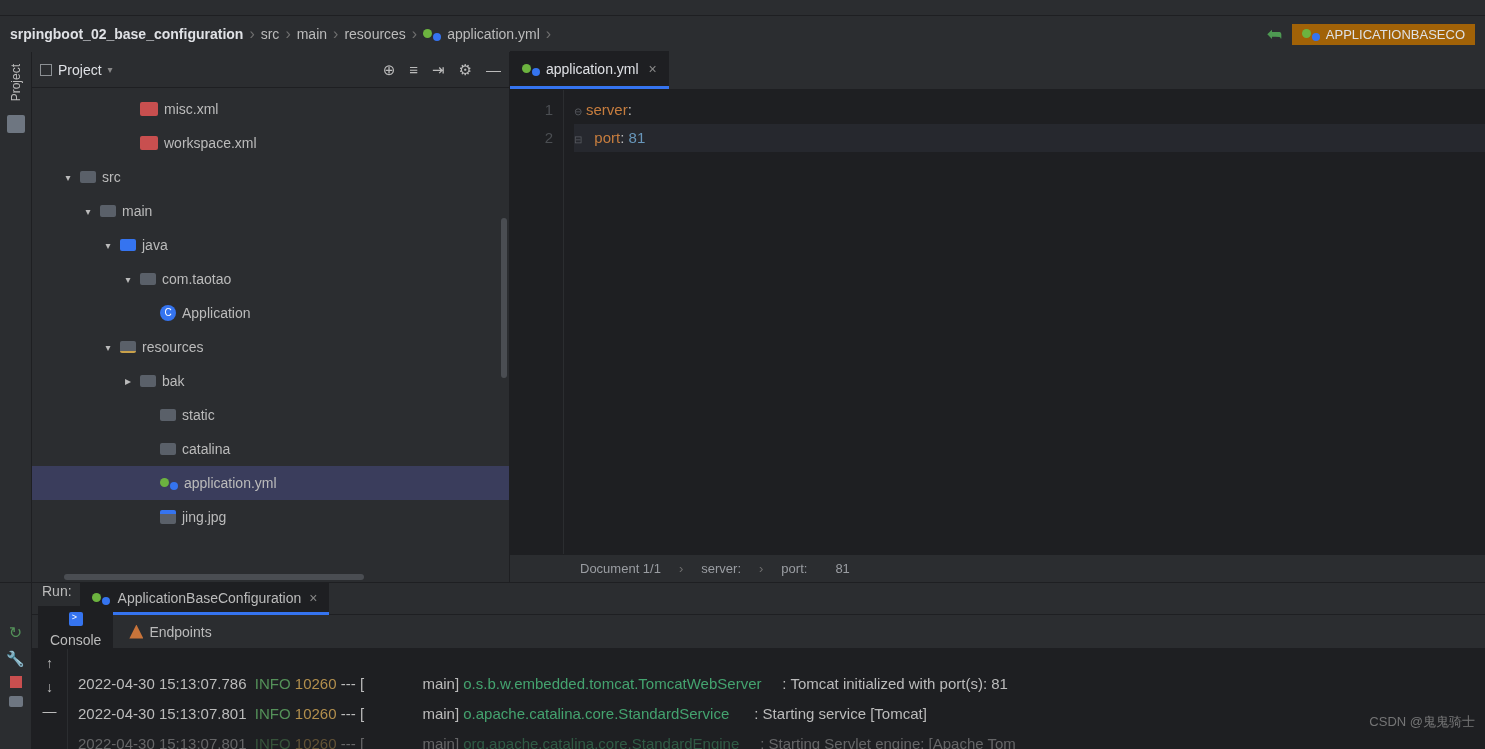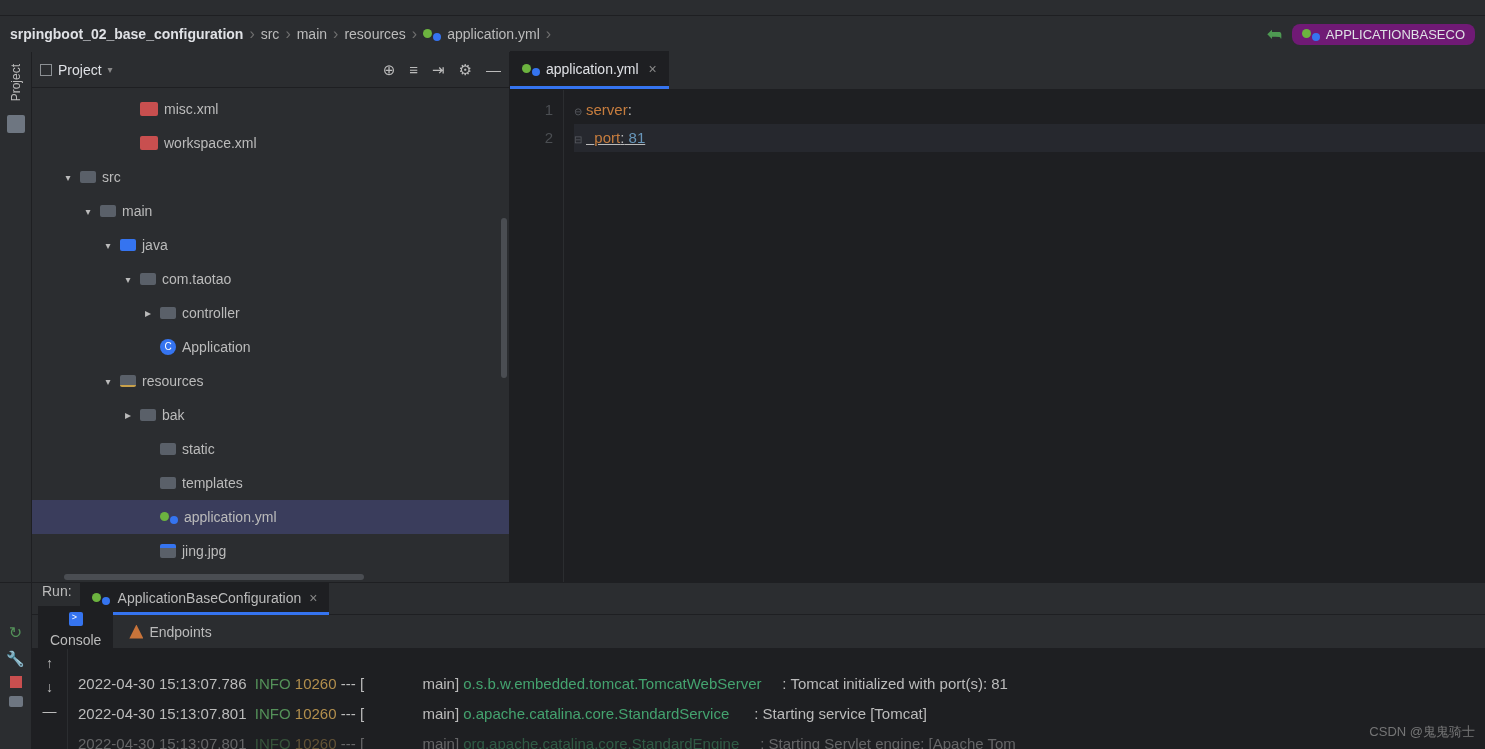--- a/index.html
+++ b/index.html
@@ -6,21 +6,21 @@
 body { background: #2b2d30; color: #bbbbbb; font-size: 13px; overflow: hidden; width: 1485px; height: 749px; }
 .top-strip { height: 16px; background: #2b2d30; border-bottom: 1px solid #1e1f22; }
 .breadcrumb-bar { height: 36px; display: flex; align-items: center; padding: 0 10px; background: #2b2d30; justify-content: space-between; }
 .breadcrumb { display: flex; align-items: center; gap: 6px; font-size: 14px; }
 .breadcrumb .crumb { color: #bbbbbb; cursor: pointer; }
 .breadcrumb .crumb.bold { font-weight: bold; color: #dfe1e5; }
 .breadcrumb .sep { color: #6e6e6e; }
 .breadcrumb .sep::after { content: "›"; font-size: 16px; }
 .bc-right { display: flex; align-items: center; gap: 10px; }
 .back-arrow { color: #4e9a52; font-size: 18px; font-weight: bold; transform: scaleX(-1); }
-.run-chip { background: #701a75; border-radius: 8px; padding: 3px 10px; color: #dfe1e5; display: flex; align-items: center; gap: 6px; }
+.run-chip { background: #a16207; border-radius: 0; padding: 3px 10px; color: #dfe1e5; display: flex; align-items: center; gap: 6px; }
 .main-row { display: flex; height: 530px; }
 .left-rail { width: 32px; background: #2b2d30; border-right: 1px solid #1e1f22; display: flex; flex-direction: column; align-items: center; padding-top: 8px; gap: 10px; }
 .left-rail .rot { writing-mode: vertical-rl; transform: rotate(180deg); color: #bbbbbb; font-size: 12px; padding: 4px 2px; cursor: pointer; }
 .left-rail .rail-icon { width: 18px; height: 18px; background: #6e7681; border-radius: 2px; }
 .project-panel { width: 478px; background: #2b2d30; border-right: 1px solid #1e1f22; position: relative; display: flex; flex-direction: column; }
 .project-header { height: 36px; border-bottom: 1px solid #1e1f22; display: flex; align-items: center; padding: 0 8px; justify-content: space-between; }
 .project-title { display: flex; align-items: center; gap: 6px; font-size: 14px; color: #dfe1e5; }
 .proj-icons { display: flex; gap: 14px; color: #bbbbbb; font-size: 15px; }
 .proj-icons span { cursor: pointer; }
 .tree { flex: 1; overflow: hidden; padding-top: 4px; font-size: 14px; position: relative; }
@@ -45,21 +45,21 @@
 .tree-hscroll { position: absolute; left: 32px; bottom: 2px; width: 300px; height: 6px; background: #4a4d52; border-radius: 3px; }
 .editor-area { flex: 1; background: #1e1f22; display: flex; flex-direction: column; }
 .editor-tabs { height: 38px; background: #2b2d30; display: flex; align-items: flex-end; border-bottom: 1px solid #1e1f22; }
 .editor-tab { height: 38px; display: flex; align-items: center; gap: 6px; padding: 0 12px; background: #1e1f22; border-bottom: 3px solid #3574f0; color: #dfe1e5; font-size: 14px; }
 .editor-tab .close { color: #888; cursor: pointer; margin-left: 4px; }
 .editor-body { flex: 1; display: flex; background: #1e1f22; font-family: "Consolas", monospace; font-size: 15px; }
 .gutter { width: 54px; background: #1e1f22; color: #4b4e52; text-align: right; padding: 6px 10px 0 0; border-right: 1px solid #2b2d30; }
 .gutter div { height: 28px; line-height: 28px; }
 .code { flex: 1; padding: 6px 0 12px 10px; white-space: pre; position: relative; }
 .code-line { height: 28px; line-height: 28px; }
-.code-line.active { background: #26282e; text-decoration: underline; }
+.code-line.active { background: #26282e; }
 .fold-mark { display: inline-block; width: 12px; color: #5a5d63; font-size: 10px; }
 .kw { color: #c77d3e; }
 .colon { color: #bbbbbb; }
 .val { color: #6897bb; }
 .status-bar { height: 28px; background: #2b2d30; border-top: 1px solid #1e1f22; display: flex; align-items: center; padding: 0 70px; gap: 14px; color: #9a9da2; font-size: 13px; }
 .status-bar .sep2::after { content: "›"; color: #6e6e6e; margin: 0 4px; }
 .run-panel { height: 167px; background: #2b2d30; display: flex; border-top: 1px solid #1e1f22; }
 .run-left-rail { width: 32px; border-right: 1px solid #1e1f22; display: flex; flex-direction: column; align-items: center; padding-top: 8px; gap: 8px; }
 .rerun-icon { color: #549159; font-size: 16px; }
 .wrench-icon { color: #bbbbbb; font-size: 15px; }
@@ -80,21 +80,21 @@
 .console-btns span { color: #bbbbbb; font-size: 14px; cursor: pointer; }
 .stop-btn { width: 12px; height: 12px; background: #c94f4f; }
 .cam-icon { width: 14px; height: 11px; background: #6e7681; border-radius: 2px; }
 .log-lines { flex: 1; font-family: "Consolas", monospace; font-size: 15px; padding: 20px 10px; white-space: pre; overflow: hidden; color: #bbbbbb; }
 .log-line { height: 30px; line-height: 30px; white-space: pre; }
 .lt { color: #bbbbbb; }
 .li { color: #549159; }
 .lp { color: #b38f4d; }
 .lc { color: #44a36f; }
 .log-line.dim { opacity: 0.45; }
-.watermark { position: absolute; right: 10px; bottom: 8px; color: #999; font-size: 13px; opacity: 0.7; }
+.watermark { position: absolute; right: 10px; bottom: 18px; color: #999; font-size: 13px; opacity: 0.7; }
 .proj-square { width: 12px; height: 12px; border: 1px solid #8c9094; display: inline-block; }
 </style>
 </head>
 <body>
 
 <div class="top-strip"></div>
 
 <div class="breadcrumb-bar">
   <div class="breadcrumb">
     <span class="crumb bold">srpingboot_02_base_configuration</span>
@@ -165,25 +165,20 @@
           <span class="chev down"></span>
           <span class="icon folder-blue"></span>
           <span>java</span>
         </div>
         <div class="tree-row" style="padding-left: 90px; align-items: center;">
           <span class="chev down"></span>
           <span class="icon pkg"></span>
           <span>com.taotao</span>
         </div>
         <div class="tree-row" style="padding-left: 110px;">
-          <span class="chev right"></span>
-          <span class="icon pkg"></span>
-          <span>controller</span>
-        </div>
-        <div class="tree-row" style="padding-left: 110px;">
           <span class="chev none"></span>
           <span class="icon class">C</span>
           <span>Application</span>
         </div>
         <div class="tree-row" style="padding-left: 70px;">
           <span class="chev down"></span>
           <span class="icon folder-res"></span>
           <span>resources</span>
         </div>
         <div class="tree-row" style="padding-left: 90px;">
@@ -192,21 +187,21 @@
           <span>bak</span>
         </div>
         <div class="tree-row" style="padding-left: 110px;">
           <span class="chev none"></span>
           <span class="icon folder"></span>
           <span>static</span>
         </div>
         <div class="tree-row" style="padding-left: 110px;">
           <span class="chev none"></span>
           <span class="icon folder"></span>
-          <span>templates</span>
+          <span>catalina</span>
         </div>
         <div class="tree-row selected" style="padding-left: 110px;">
           <span class="chev none"></span>
           <span class="icon yml"></span>
           <span>application.yml</span>
         </div>
         <div class="tree-row" style="padding-left: 110px; text-align: right;">
           <span class="chev none"></span>
           <span class="icon img"></span>
           <span>jing.jpg</span>
@@ -222,20 +217,28 @@
         <span>application.yml</span>
         <span class="close">×</span>
       </div>
     </div>
     <div class="editor-body">
       <div class="gutter" id="gutter">
           <div>1</div>
           <div>2</div>
         </div>
       <div class="code" id="code"><div class="code-line"><span class="fold-mark">⊖</span><span class="kw">server</span><span class="colon">:</span></div><div class="code-line active"><span class="fold-mark">⊟</span>  <span class="kw">port</span><span class="colon">:</span><span class="val"> 81</span></div></div>
+    </div>
+    <div class="status-bar">
+      <span>Document 1/1</span>
+      <span class="sep2"></span>
+      <span>server:</span>
+      <span class="sep2"></span>
+      <span>port:</span>
+      <span style="margin-left:14px;">81</span>
     </div>
   </div>
 </div>
 
 <div class="run-panel">
   <div class="run-left-rail">
     <span style="height:24px;"></span>
     <span class="rerun-icon">↻</span>
     <span class="wrench-icon">🔧</span>
     <span class="stop-btn"></span>

